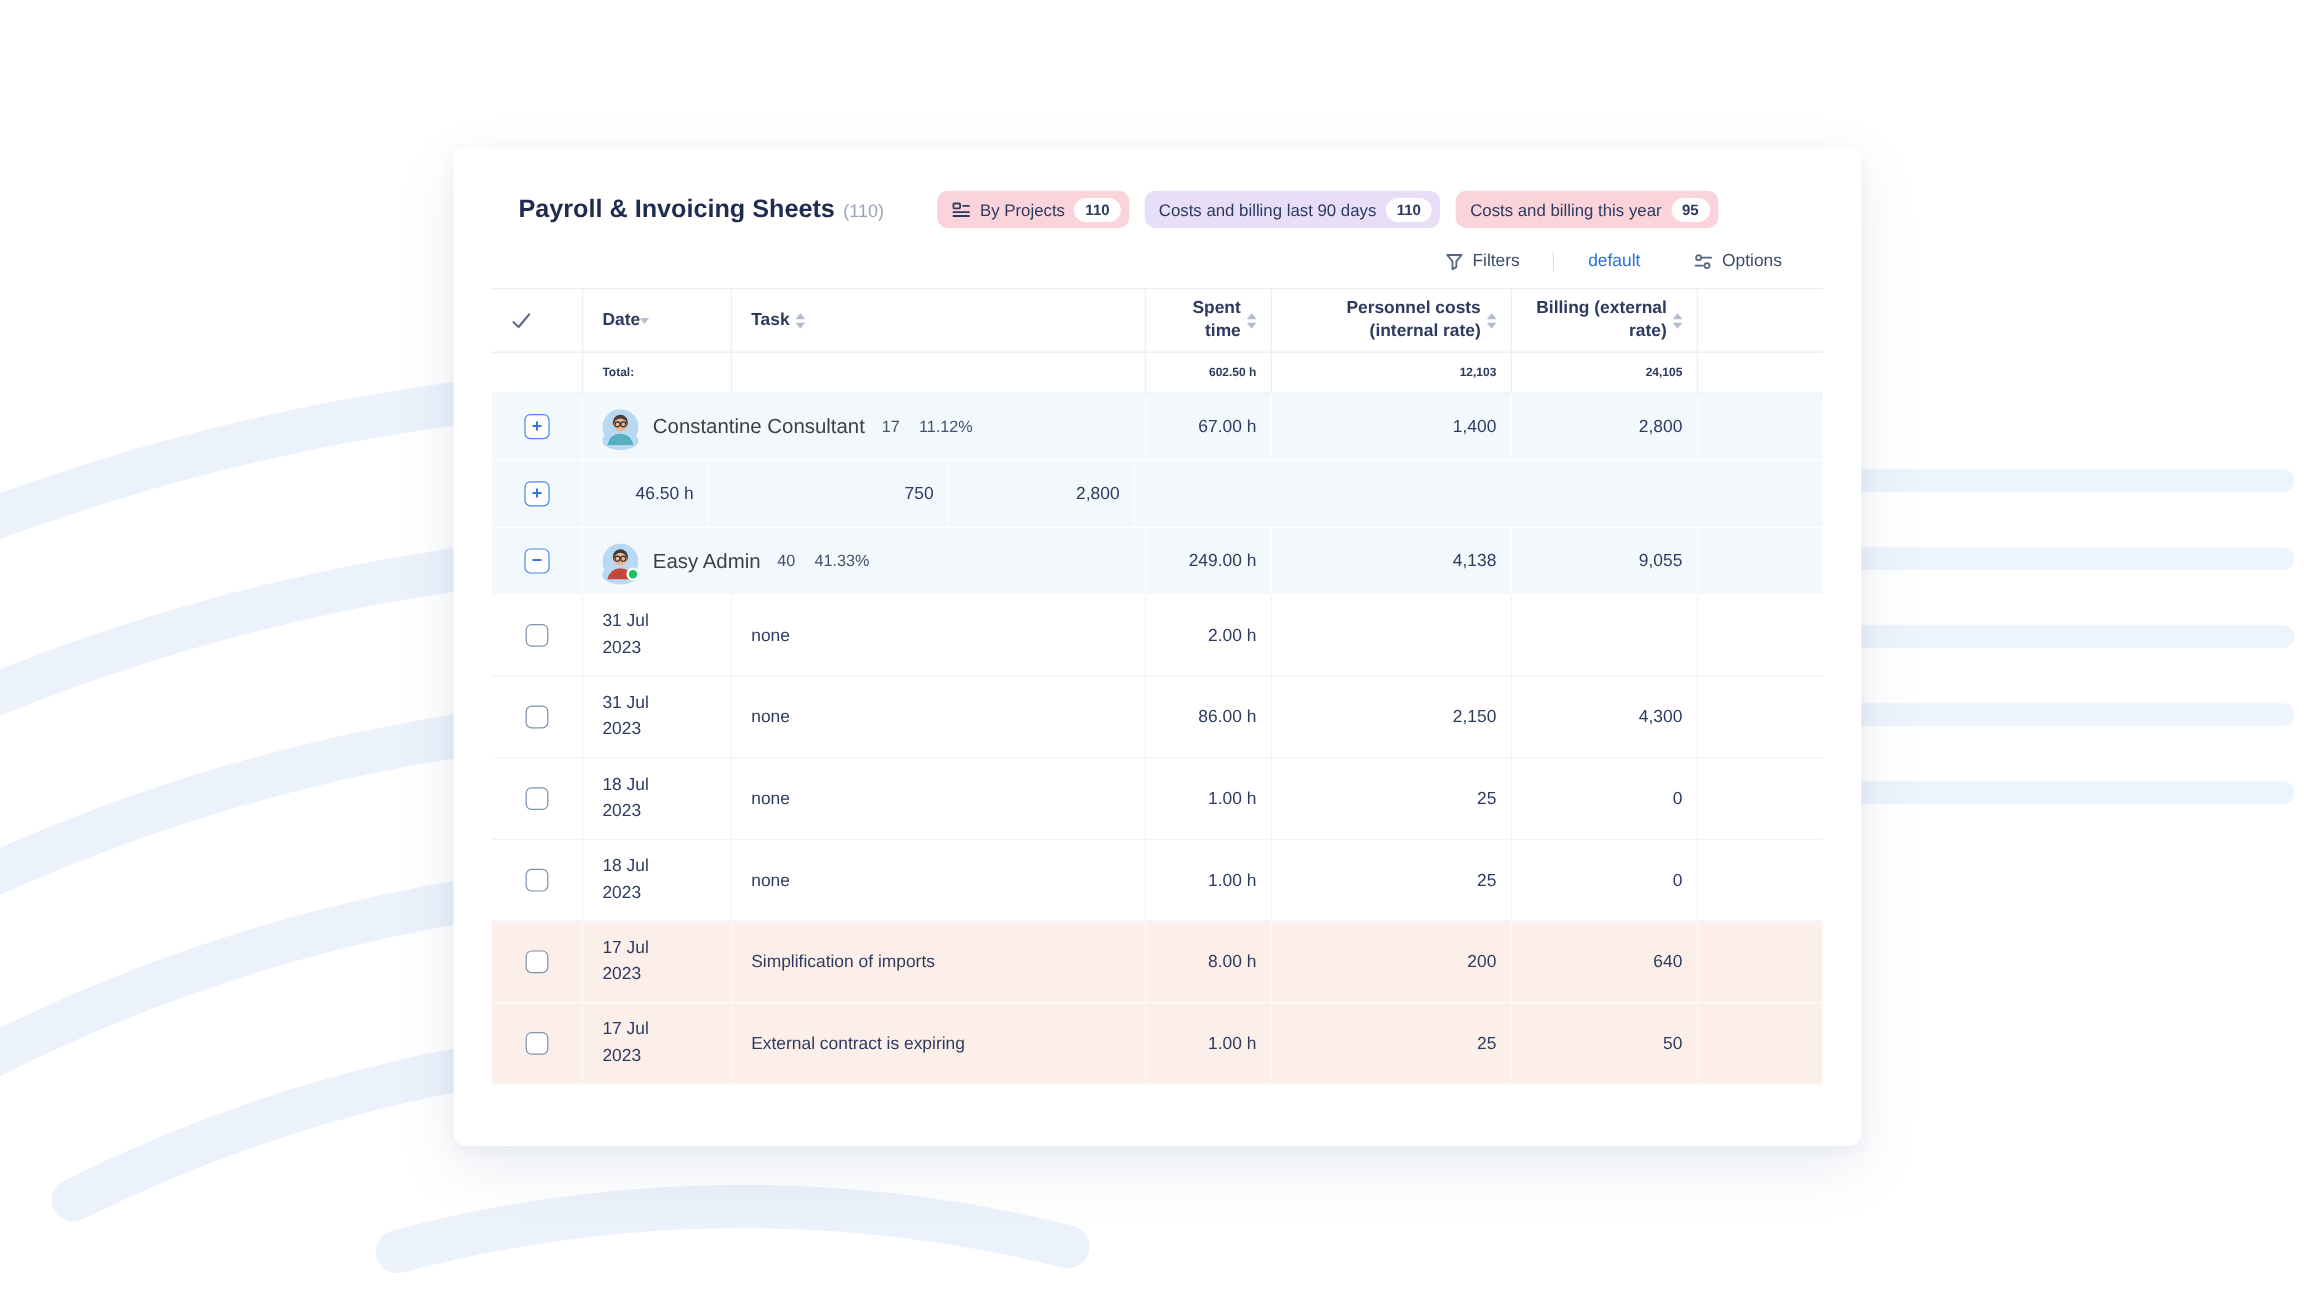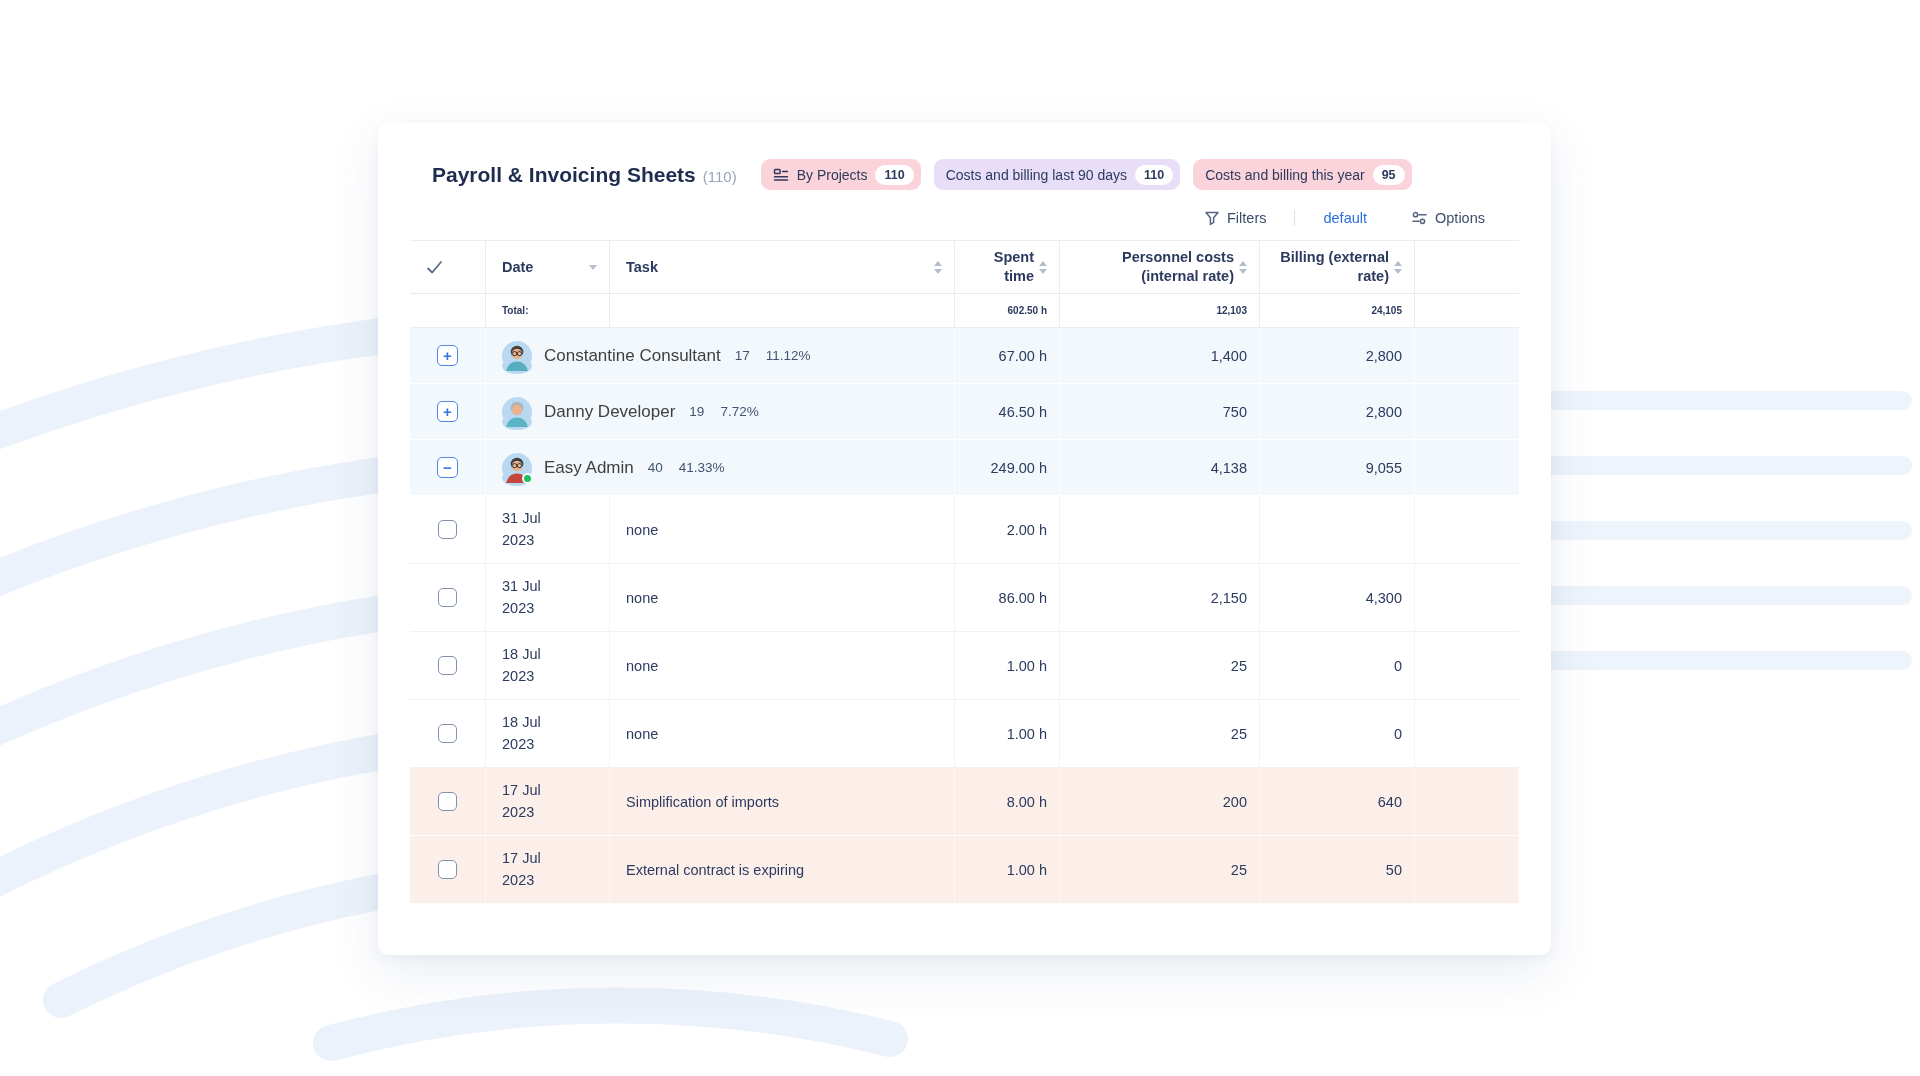--- a/index.html
+++ b/index.html
@@ -12,21 +12,21 @@
   .stripe { position:absolute; height:19px; border-radius:10px; z-index:0;
     background:linear-gradient(90deg, rgba(238,244,252,.0), #eef4fc 22%); }
   .stripe { left:1420px; width:492px; }
   .s1{top:391px} .s2{top:456px} .s3{top:521px} .s4{top:586px} .s5{top:651px}
 
   
   .card { position:absolute; left:378px; top:123px; width:1173px; height:832px;
     background:#fff; border-radius:10px; z-index:2;
     box-shadow:0 18px 50px rgba(45,75,135,.10), 0 3px 12px rgba(45,75,135,.05); }
 
-  .head-row { display:flex; align-items:center; padding:36px 36px 0 54px; }
+  .head-row { display:flex; align-items:center; padding:36px 36px 0 54px;gap:20px; }
   .title { font-size:21px; font-weight:700; color:#1e2c50; white-space:nowrap; }
   .title .cnt { font-weight:400; color:#9aa4b8; font-size:15px; margin-left:7px; }
   .pills { display:flex; gap:13px; margin-left:24px; }
   .pill { height:31px; display:flex; align-items:center; gap:8px; padding:0 7px 0 12px;
     border-radius:9px; font-size:14px; font-weight:500; color:#2c3a5e; cursor:pointer; white-space:nowrap; }
   .pill.pink { background:#fbd3da; } .pill.lavender { background:#e9def8; }
   .pill .badge { background:#fff; border-radius:999px; padding:3px 9px; font-size:12.5px;
     font-weight:700; color:#2c3a5e; }
   .pill svg { display:block; }
 
@@ -40,21 +40,21 @@
   
   .table { margin:14px 32px 0; }
   .c1{width:76px; flex:0 0 76px;} .c2{width:124px; flex:0 0 124px;} .c3{width:345px; flex:0 0 345px;}
   .c4{width:105px; flex:0 0 105px;} .c5{width:200px; flex:0 0 200px;} .c6{width:155px; flex:0 0 155px;}
   .c7{flex:1 1 auto;}
 
   .thead { display:flex; height:54px; border-top:1px solid #e9eef5; border-bottom:1px solid #e3eaf2; }
   .th { display:flex; align-items:center; font-weight:700; font-size:14.5px; color:#2b3a5e;
     padding:0 12px 0 16px; border-right:1px solid #e9eef5; line-height:1.3; }
   .th.c7 { border-right:none; }
-  .th-spread { justify-content:space-between; }
+  .th-spread { }
   .th-num { justify-content:flex-end; }
   .th-txt { text-align:right; }
   .w60{max-width:60px} .w130{max-width:130px} .w122{max-width:122px}
   .sorts { display:flex; flex-direction:column; gap:3px; margin-left:5px; }
   .tri-up { width:0; height:0; border-left:4px solid transparent; border-right:4px solid transparent;
     border-bottom:5px solid #b3bdcc; }
   .tri-down { width:0; height:0; border-left:4px solid transparent; border-right:4px solid transparent;
     border-top:5px solid #b3bdcc; }
   .caret { width:0; height:0; border-left:4.5px solid transparent; border-right:4.5px solid transparent;
     border-top:5.5px solid #b6c0cf; }
@@ -262,37 +262,20 @@
       <div class="cell c6 num v-billing">2,800</div>
       <div class="cell c7"></div>
     </div>
 
     <div class="trow g-row">
       <div class="cell c1 ctl">
         <span class="expander">
                 <span class="sym">+</span>
               </span>
       </div>
-      <div class="cell name-cell">
-        <span class="avatar">
-          <span class="ph">
-            <svg width="30" height="30" viewBox="0 0 30 30">
-              <circle cx="15" cy="15" r="15" fill="#b9d9f3"></circle>
-              <circle class="hair" cx="15" cy="11" r="6.3" fill="#aeb3b8"></circle>
-              <circle cx="15" cy="13" r="5.3" fill="#e9b490"></circle>
-              <path class="shirt" d="M4 30 Q6.5 20.5 15 20.5 Q23.5 20.5 26 30 Z" fill="#5bb4c4"></path>
-
-            </svg>
-          </span>
-          
-        </span>
-        <span class="gname">Danny Developer</span>
-        <span class="gcount">19</span>
-        <span class="gpercent">7.72%</span>
-      </div>
       <div class="cell c4 num v-spent">46.50 h</div>
       <div class="cell c5 num v-personnel">750</div>
       <div class="cell c6 num v-billing">2,800</div>
       <div class="cell c7"></div>
     </div>
 
     <div class="trow g-row">
       <div class="cell c1 ctl">
         <span class="expander">
                 <span class="sym">−</span>

